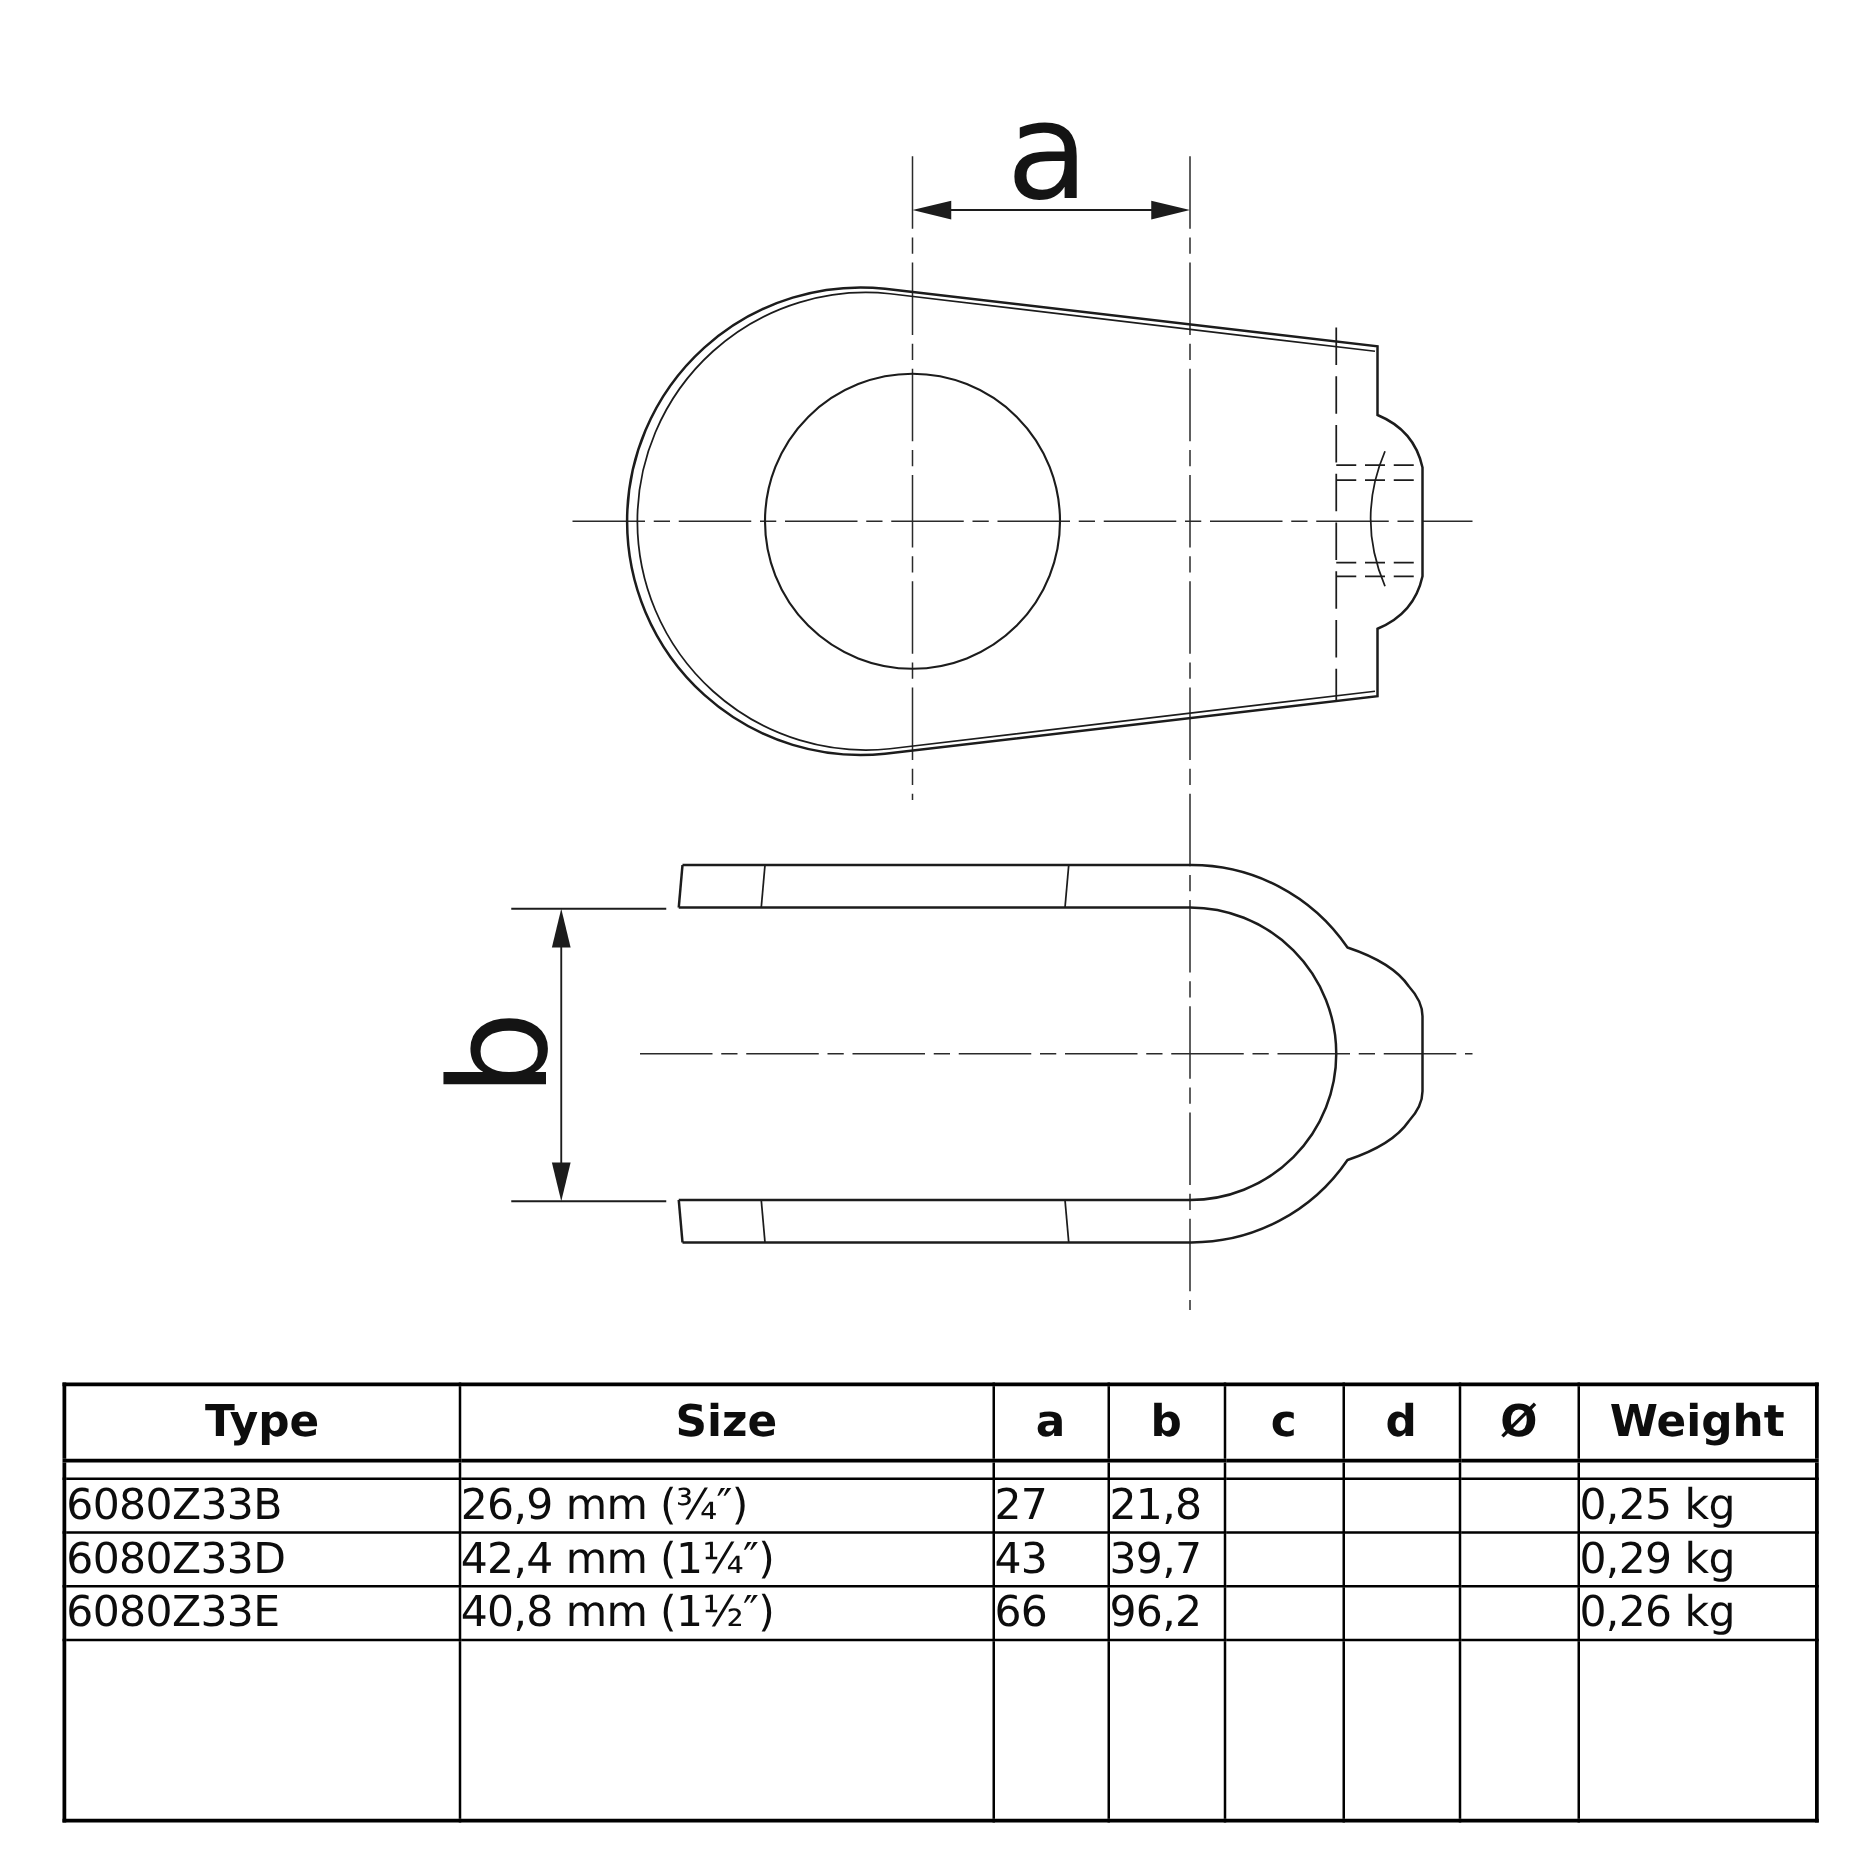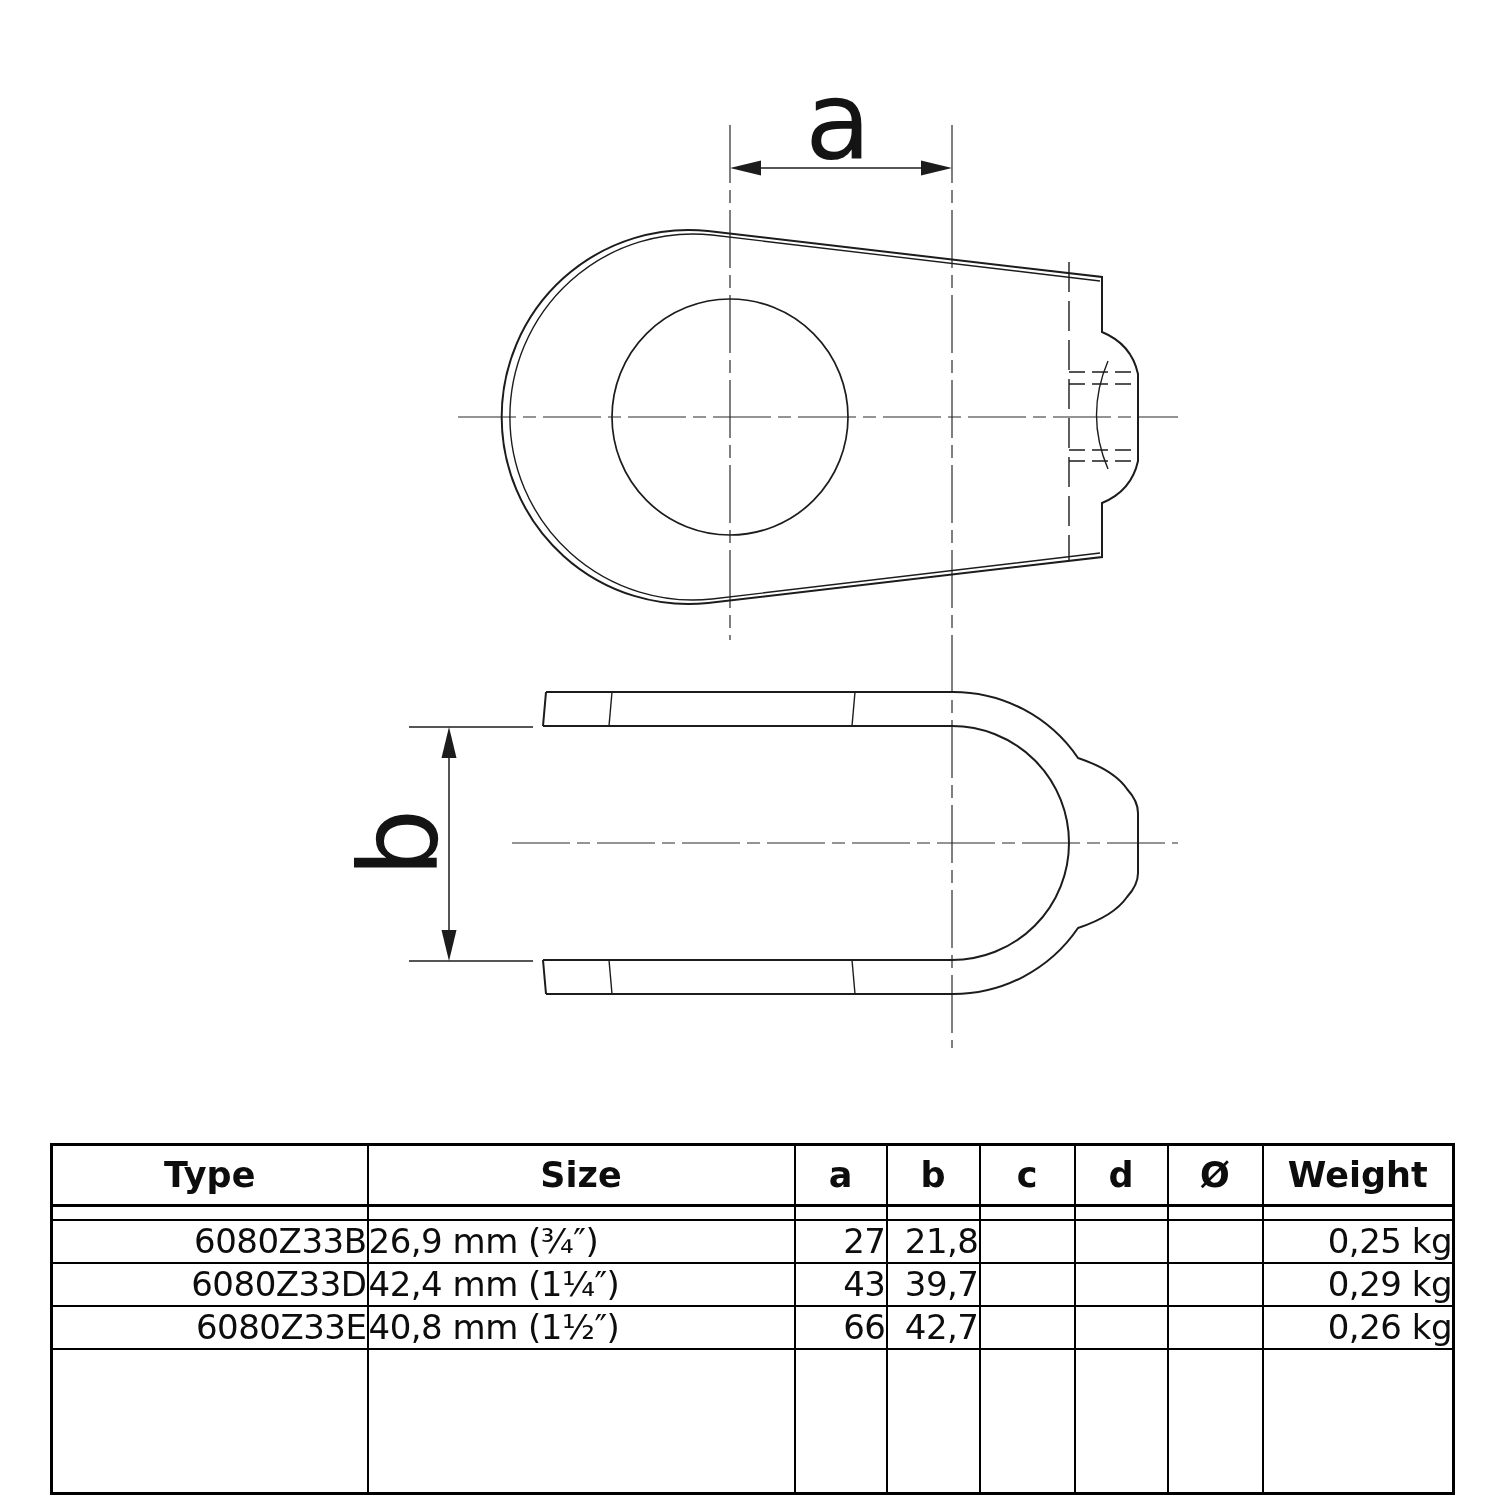--- a/index.html
+++ b/index.html
@@ -21,33 +21,32 @@
   .dimline   {fill:none;stroke:#1c1c1c;stroke-width:1.5;}
   .dimarrow  {fill:#1c1c1c;stroke:none;}
   .dimtext   {fill:#141414;font-size:108px;font-family:"DejaVu Sans", sans-serif;}
 
   
   #spec-table{
     position:absolute;left:50px;top:1106px;
     width:1404px;height:352px;
     border-collapse:collapse;table-layout:fixed;
     color:#0d0d0d;
-    margin-top:37px;
   }
   #spec-table, #spec-table th, #spec-table td{border:2px solid #000;}
   #spec-table{border-width:3px;}
   #spec-table th{
     border-bottom-width:3px;
     font-size:35px;font-weight:bold;
     text-align:center;vertical-align:middle;
     padding:0;height:58px;
   }
   #spec-table td{
     font-size:34px;letter-spacing:-0.5px;
-    text-align:right;vertical-align:middle;
+    text-align:left;vertical-align:middle;
     padding:0;white-space:nowrap;
   }
   #spec-table td.size-cell{text-align:left;}
   tr.spacer-row{height:14px;}
   tr.data-row{height:43px;}
   tr.filler-row{height:auto;}
 </style>
 </head>
 <body>
 
@@ -176,21 +175,21 @@
       <td>39,7</td>
       <td></td>
       <td></td>
       <td></td>
       <td>0,29 kg</td>
     </tr>
     <tr class="data-row">
       <td>6080Z33E</td>
       <td class="size-cell">40,8 mm (1½″)</td>
       <td>66</td>
-      <td>42,7</td>
+      <td>96,2</td>
       <td></td>
       <td></td>
       <td></td>
       <td>0,26 kg</td>
     </tr>
     <tr class="filler-row">
       <td></td>
         <td></td>
       <td></td>
         <td></td>

